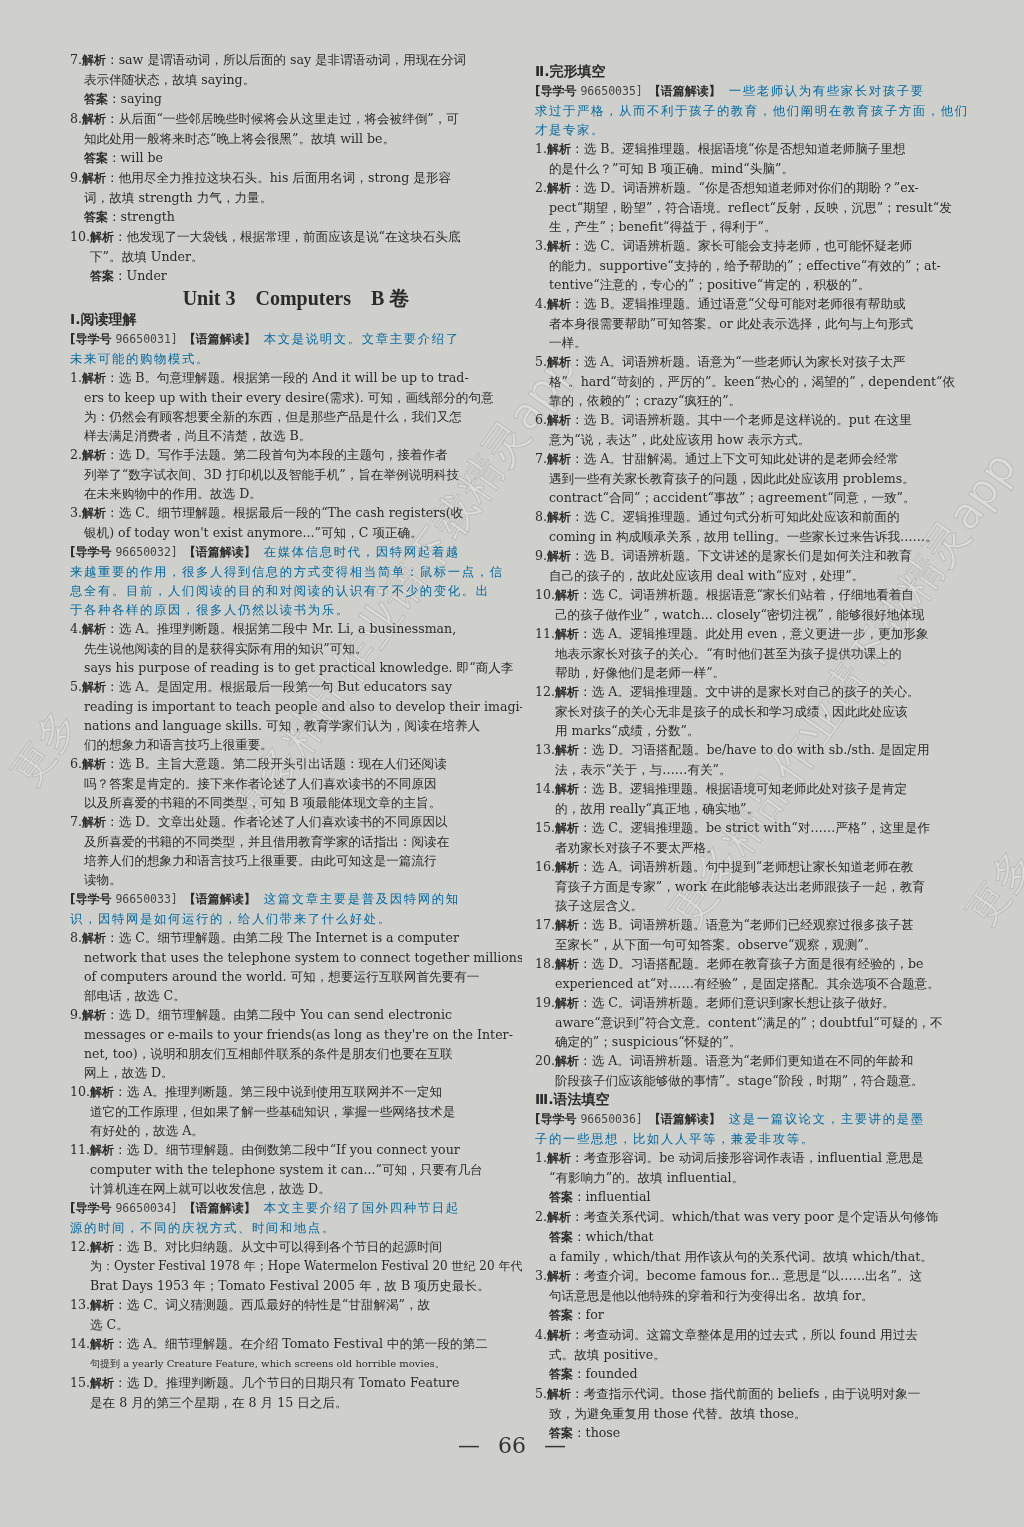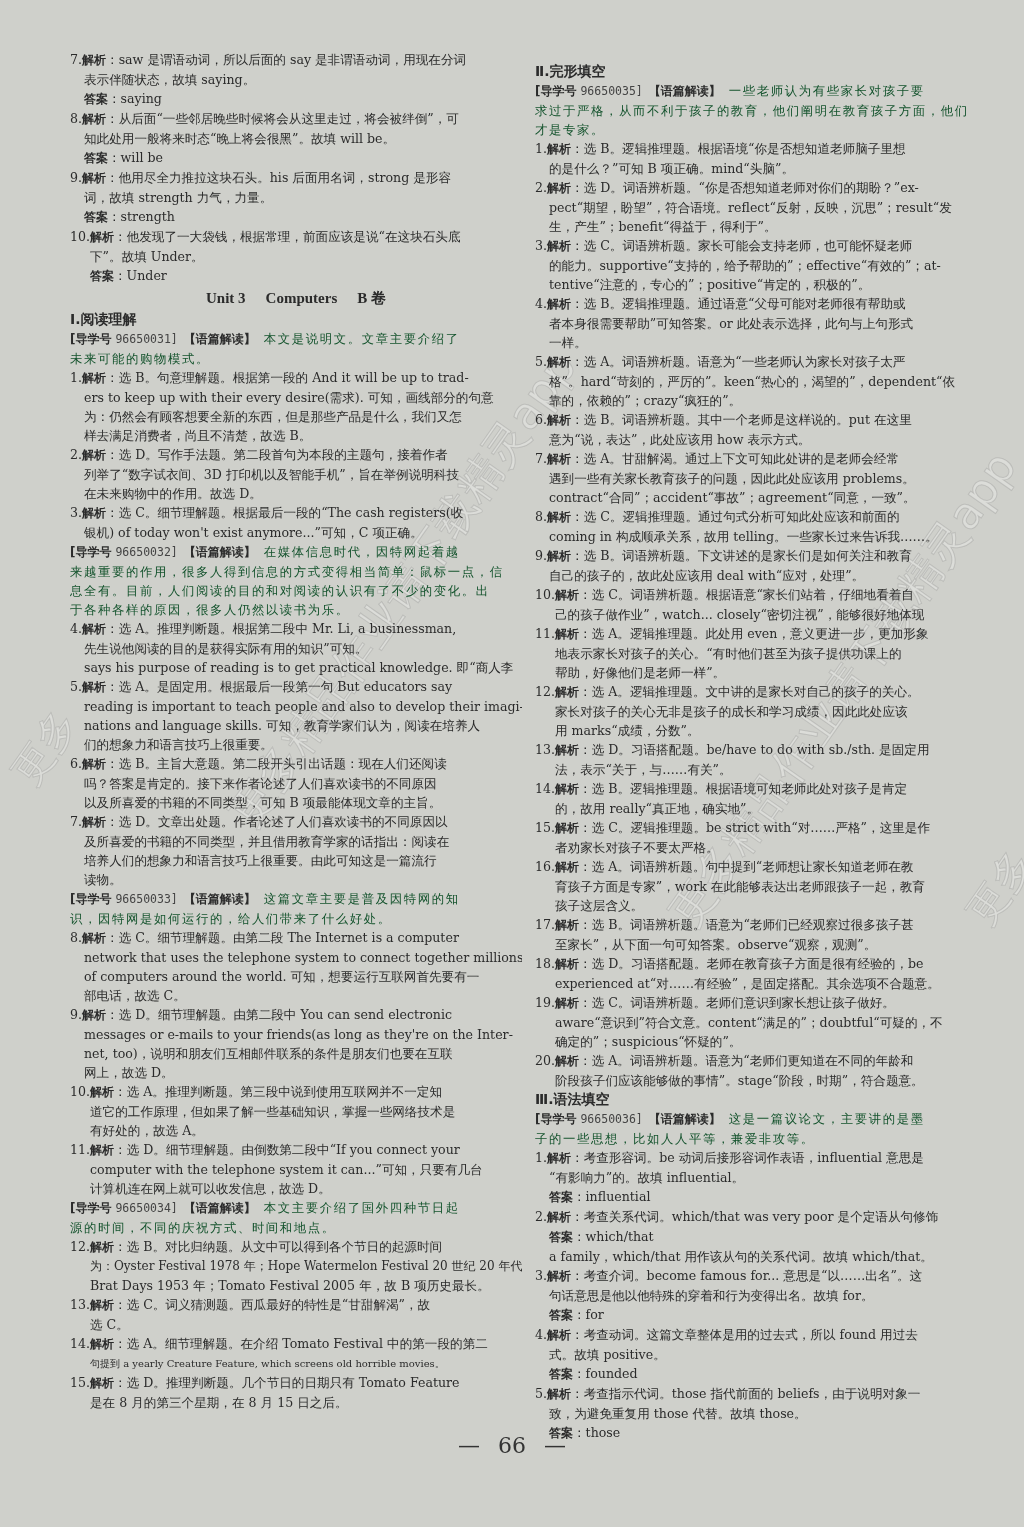--- a/index.html
+++ b/index.html
@@ -15,27 +15,27 @@
   .col-left { left: 62px; width: 452px; top: 50px; margin-left: 8px; }
   .col-right { left: 535px; width: 460px; top: 62px; }
   .line { font-size: 12.6px; line-height: 19px; white-space: nowrap; overflow: hidden; }
   .item { margin: 0; }
   .item .lbl { font-weight: bold; font-family: "DejaVu Sans", "Liberation Sans", sans-serif; font-size: 12px; }
   .item .l2 { padding-left: 14px; }
   .item.wide .l2 { padding-left: 20px; }
   .ans { padding-left: 14px; }
   .ans .lbl { font-weight: bold; font-family: "DejaVu Sans", "Liberation Sans", sans-serif; font-size: 12px; }
   .section { font-weight: bold; font-family: "DejaVu Sans", "Liberation Sans", sans-serif; font-size: 14px; line-height: 19px; }
-  .unit-title { text-align: center; font-weight: bold; font-size: 15px; line-height: 22px; margin: 1px 0 1px; font-family: "Liberation Serif", serif; }
+  .unit-title { text-align: center; font-weight: bold; font-size: 20px; line-height: 22px; margin: 1px 0 1px; font-family: "Liberation Serif", serif; }
   .unit-title span { margin: 0 10px; }
   .guide { font-size: 12.4px; line-height: 19px; white-space: nowrap; overflow: hidden; }
   .guide .gno { font-family: "DejaVu Sans", "Liberation Sans", sans-serif; font-weight: bold; font-size: 12px; }
   .guide .gnum { font-family: "DejaVu Sans Mono", monospace; font-size: 11.5px; color: #444; }
   .guide .gtag { font-weight: bold; font-family: "DejaVu Sans", "Liberation Sans", sans-serif; font-size: 12px; margin: 0 8px 0 6px; }
-  .guide .gtext { letter-spacing: 1.6px; color: #14532d; }
+  .guide .gtext { letter-spacing: 1.6px; color: #0369a1; }
   .page-number { position: absolute; top: 1433px; left: 0; width: 1024px; text-align: center; font-size: 22px; color: #333; }
   .page-number .dash { margin: 0 18px; }
   .watermark {
     position: absolute; font-family: "DejaVu Sans", sans-serif; font-size: 44px;
     color: rgba(255,255,255,0.28); white-space: nowrap; pointer-events: none;
     -webkit-text-stroke: 1px rgba(120,120,120,0.25);
   }
 </style>
 </head>
 <body>

